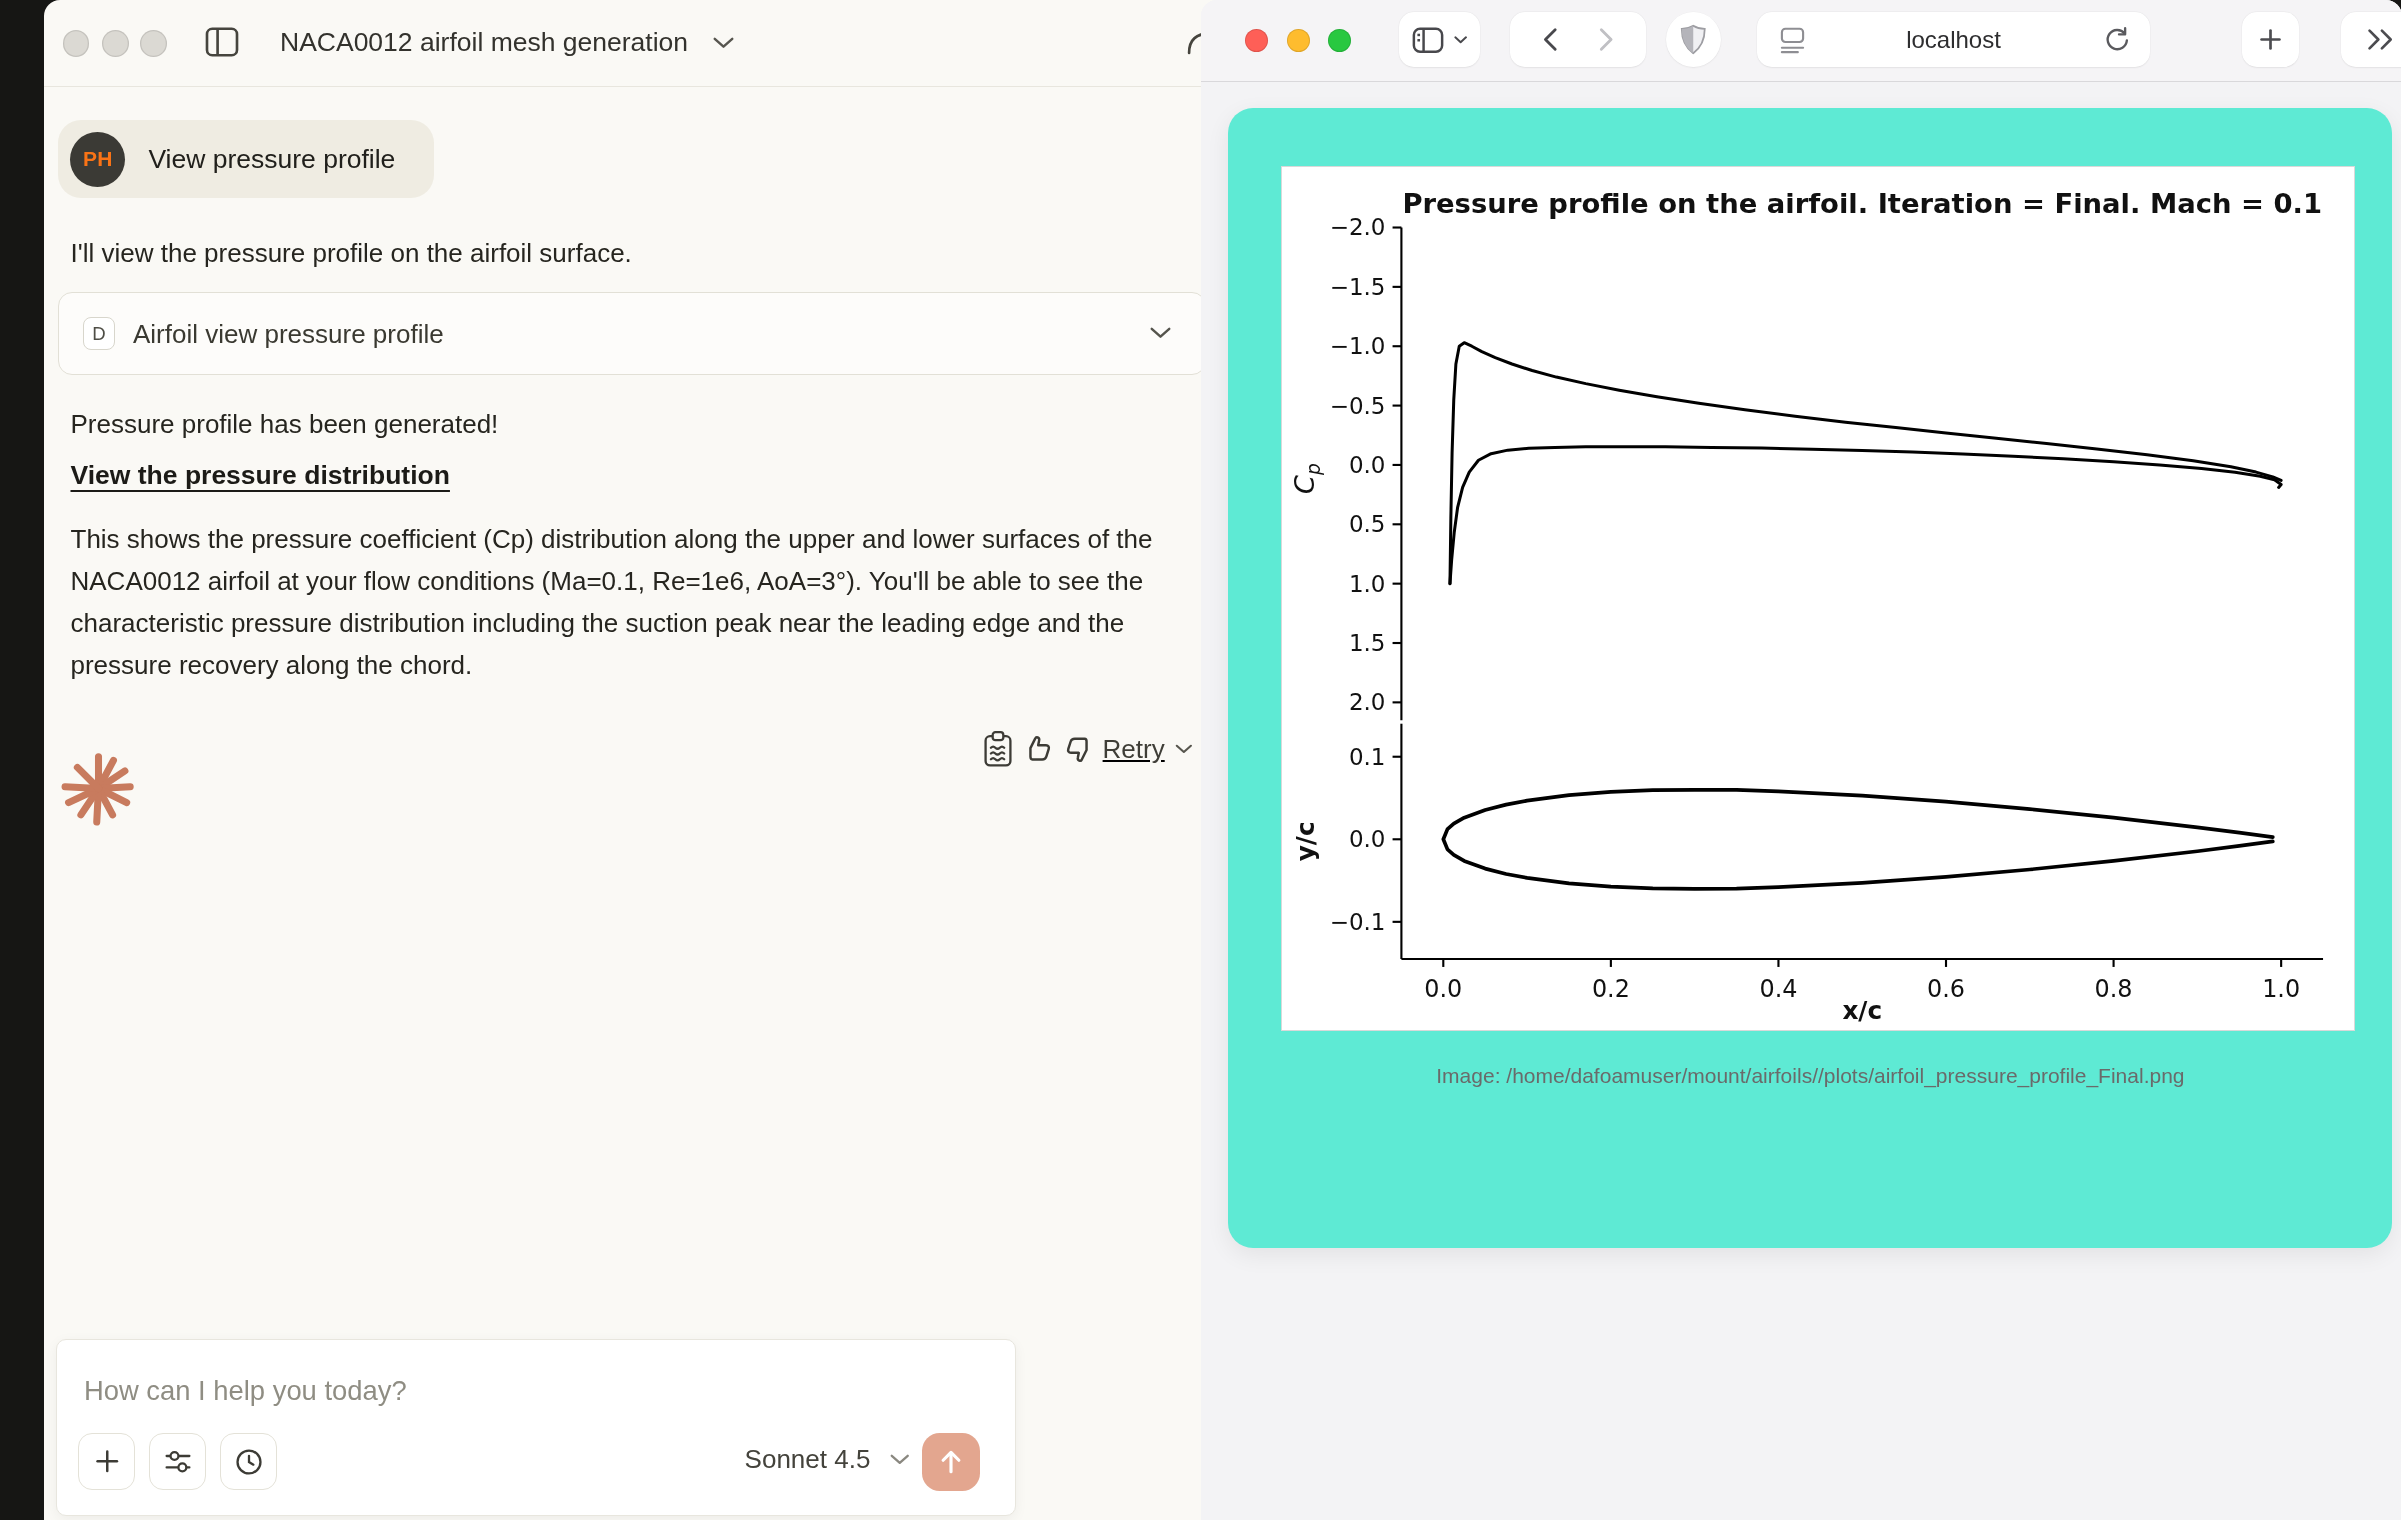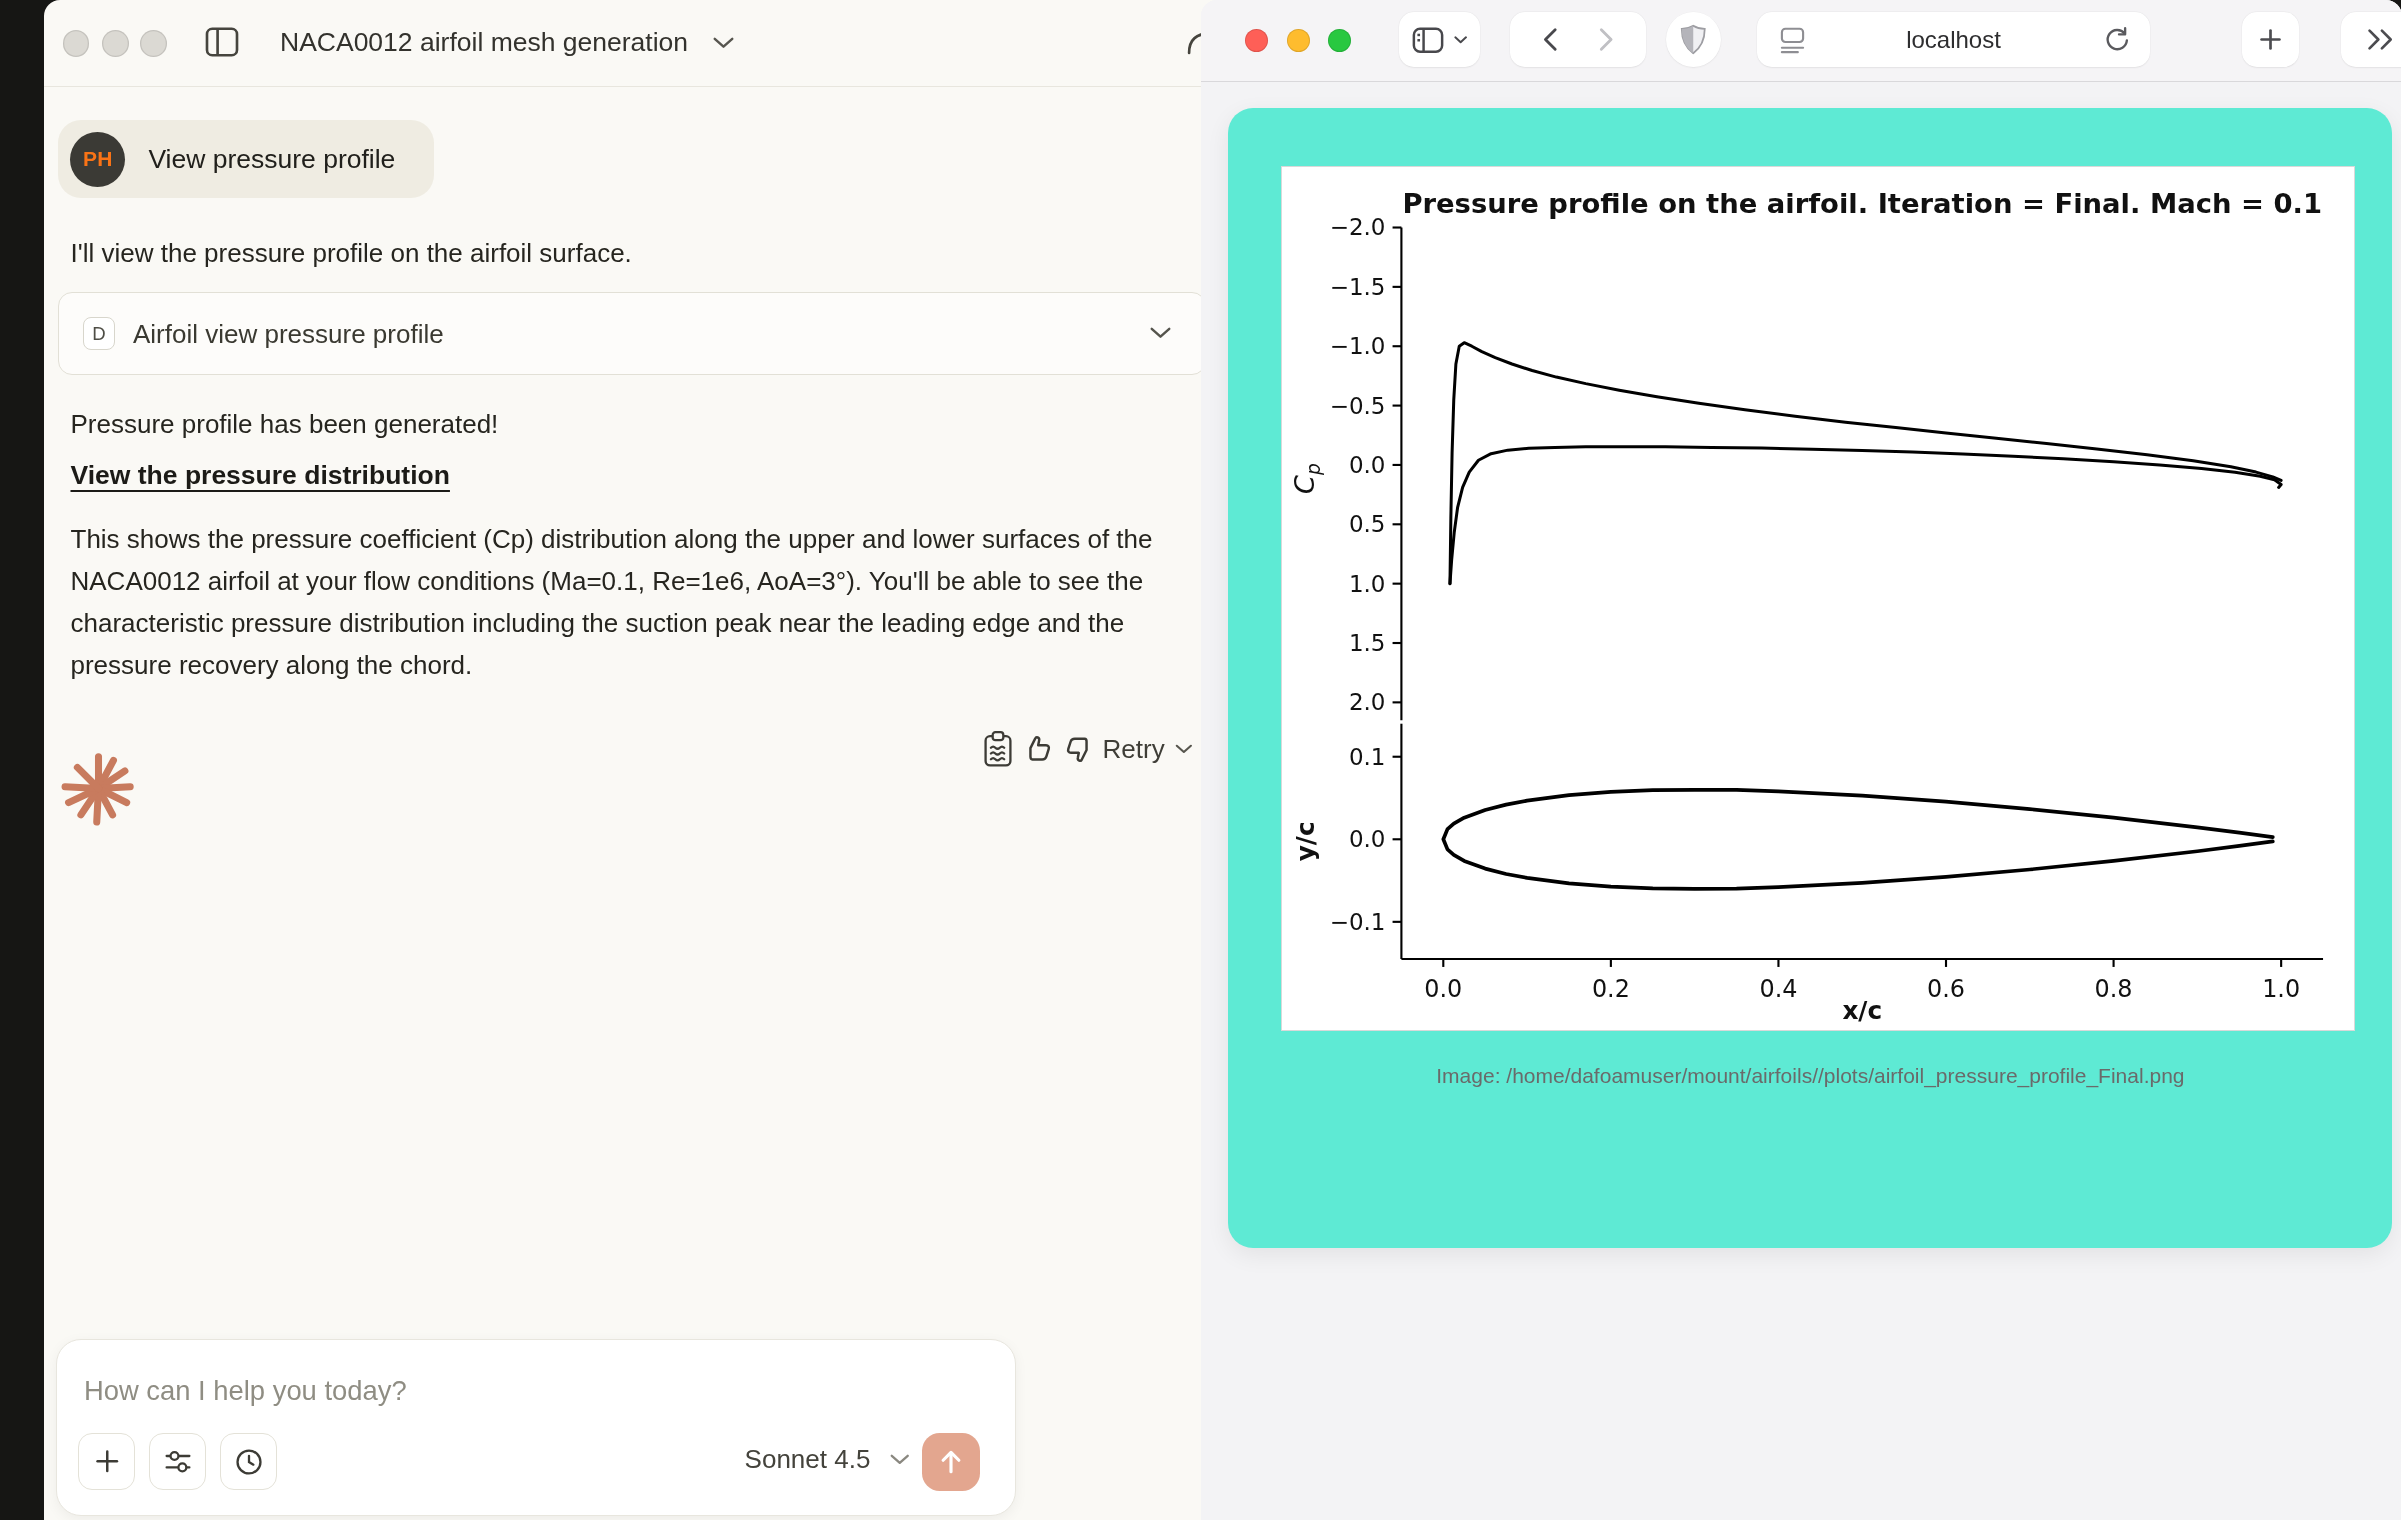--- a/index.html
+++ b/index.html
@@ -20,26 +20,26 @@
   .para{position:absolute;left:26.5px;font-size:26px;color:#26251F;line-height:42px;}
   #tool-card{position:absolute;left:14px;top:292px;width:1146px;height:81px;background:#FDFCFA;
     border:1.3px solid #E2E0D6;border-radius:14px;}
   #tool-badge{position:absolute;left:24px;top:24px;width:30px;height:31px;background:#fff;
     border:1.3px solid #D8D6CC;border-radius:8px;display:flex;align-items:center;justify-content:center;
     font-size:18.6px;color:#4E4D45;}
   #tool-label{position:absolute;left:74px;top:26px;font-size:26px;color:#3A3931;}
   #link-heading{position:absolute;left:26.5px;top:460px;font-size:26.5px;font-weight:700;color:#1C1B17;
     text-decoration:underline;text-underline-offset:6.2px;text-decoration-thickness:2.2px;}
   #actions{position:absolute;left:0;top:729px;width:1149px;height:41px;display:flex;
-    justify-content:flex-end;align-items:center;gap:7px;}
+    justify-content:flex-end;align-items:center;gap:7px;text-decoration:underline;}
   #retry{display:flex;align-items:center;gap:10.6px;font-size:26px;color:#3F3E37;}
   #disclaimer{position:absolute;left:0;top:799px;width:1149px;text-align:right;font-size:22.6px;color:#858378;}
   #claude-scrollbar{position:absolute;left:1187px;top:1004px;width:8px;height:504px;background:#918F88;border-radius:4.4px;}
   #composer{position:absolute;left:12.4px;top:1339px;width:960px;height:177px;background:#fff;
-    border:0.9px solid #E8E6DE;border-radius:25px;box-shadow:0 3.5px 12.4px rgba(0,0,0,.05);box-sizing:border-box;padding-left:42px;}
+    border:0.9px solid #E8E6DE;border-radius:10px;box-shadow:0 3.5px 12.4px rgba(0,0,0,.05);box-sizing:border-box;padding-left:42px;}
   #composer-input{position:absolute;left:26.5px;top:35px;font-size:27.4px;color:#8F8D83;}
   .comp-btn{position:absolute;top:93px;width:55px;height:55px;border:1.3px solid #E4E2D8;border-radius:14px;
     background:#fff;display:flex;align-items:center;justify-content:center;}
   #model-row{position:absolute;right:106px;top:104px;display:flex;align-items:center;gap:19.5px;}
   #model-label{font-size:26px;color:#44433C;}
   #send-btn{position:absolute;right:35px;top:93px;width:58px;height:58px;border-radius:17.7px;background:#E3A68F;
     display:flex;align-items:center;justify-content:center;}
   
   #safari{position:absolute;left:1201px;top:0;width:1201px;height:1520px;background:#F3F3F5;
     border-radius:16px 16px 0 0;overflow:hidden;}

